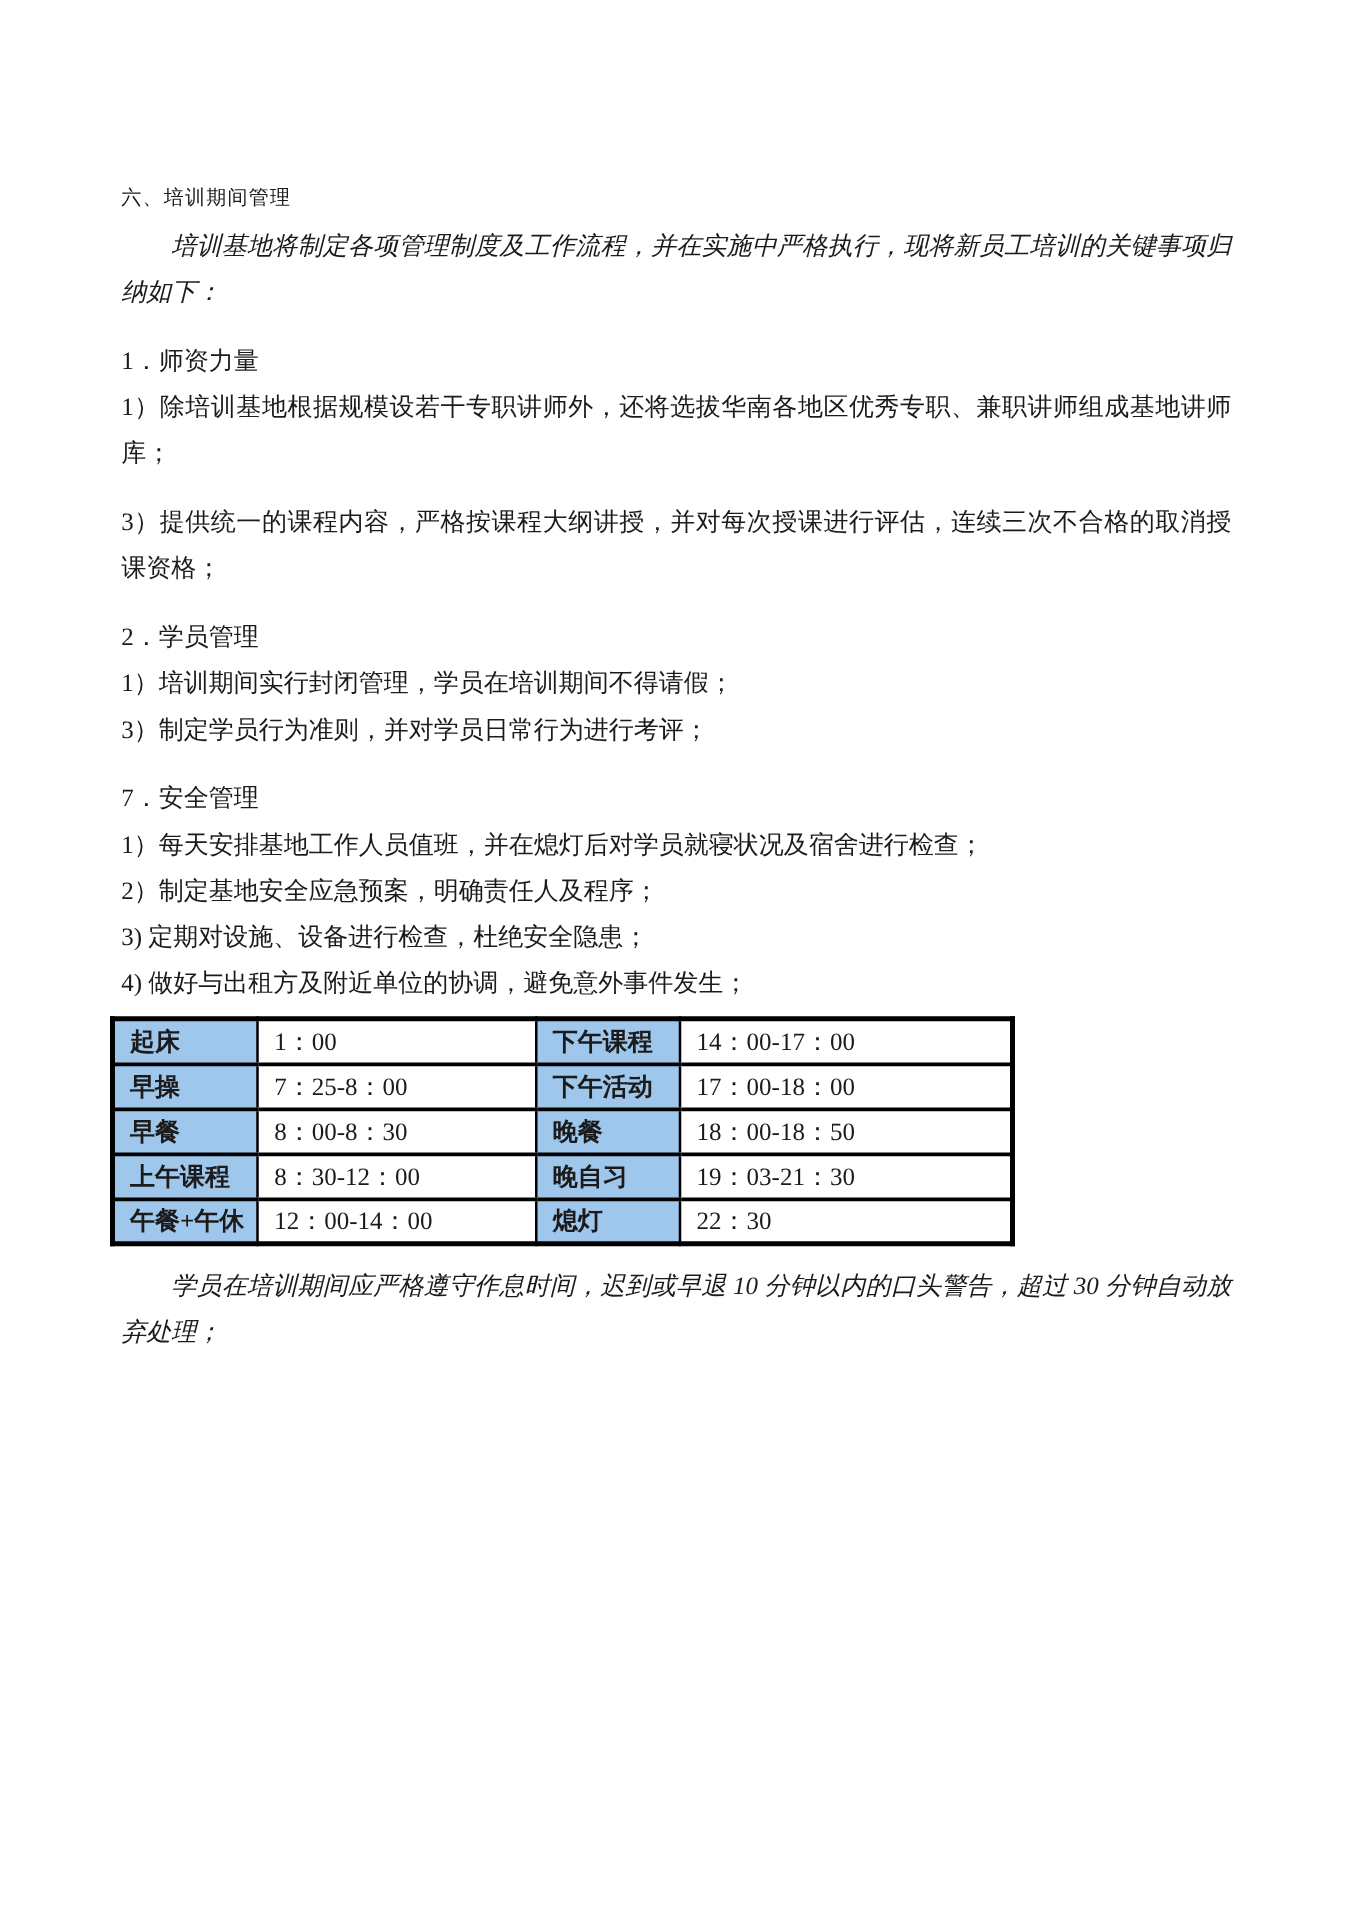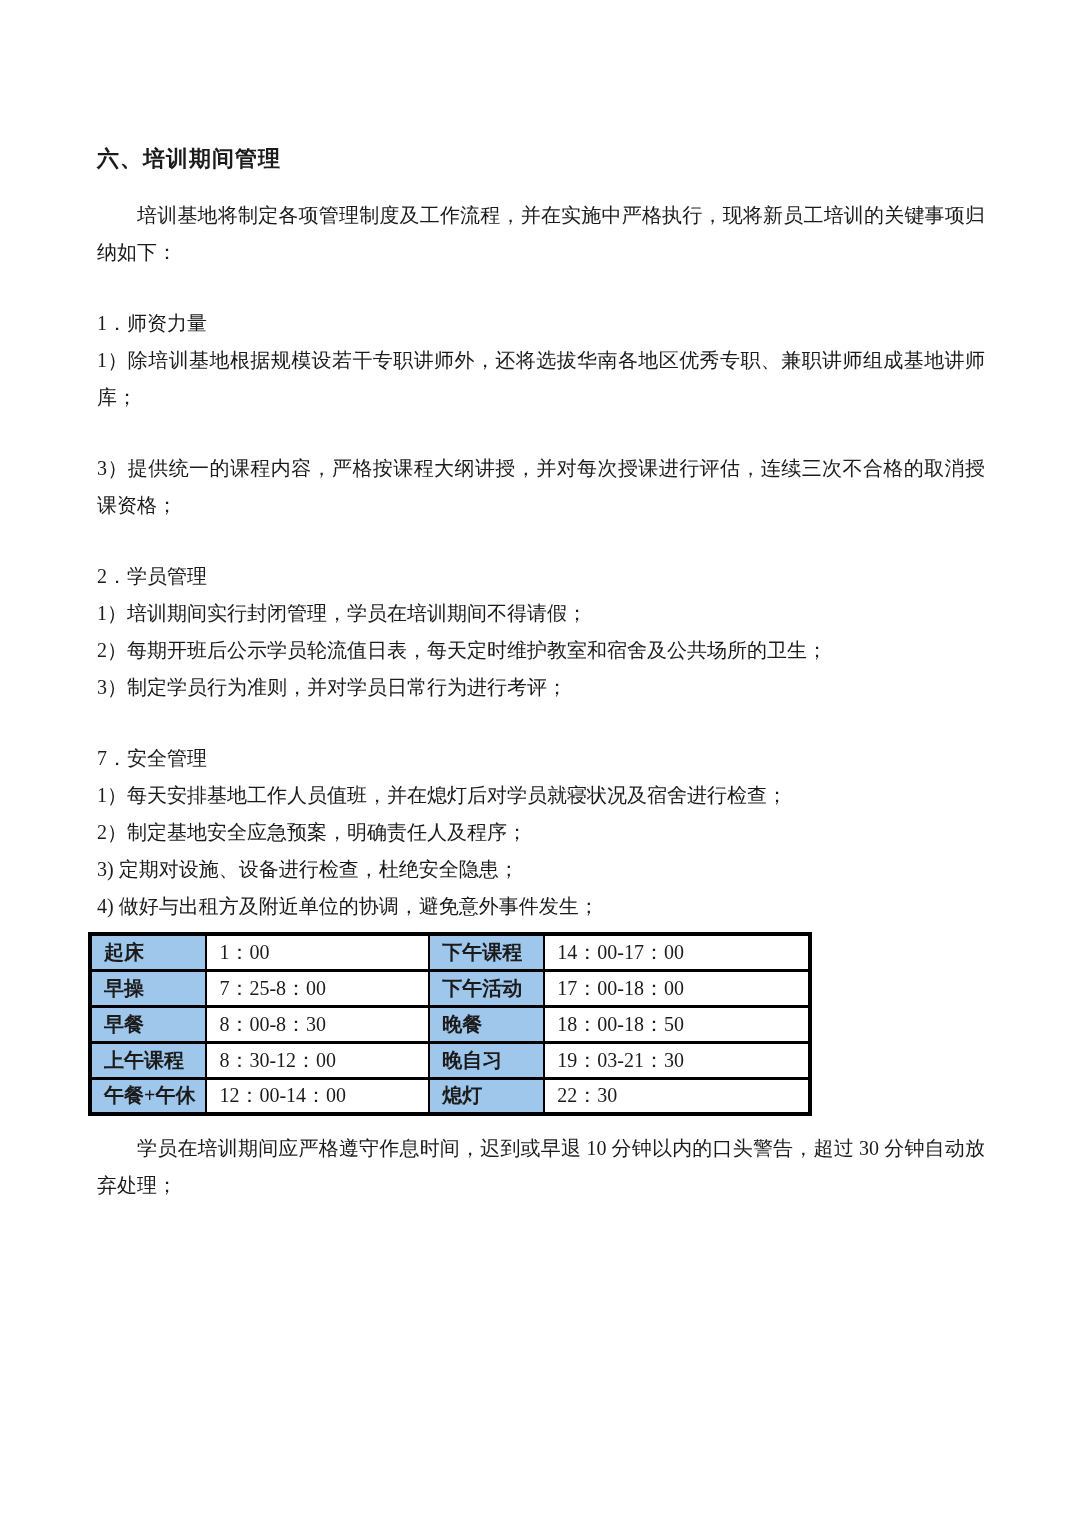--- a/index.html
+++ b/index.html
@@ -11,33 +11,33 @@
     color: #1b1b1b;
     overflow: hidden;
   }
   .page {
     width: 1080px;
     height: 1527px;
     background: #ffffff;
     padding: 143px 95px 0 97px;
   }
   .doc-title {
-    font-size: 22px;
-    font-weight: bold;
+    font-size: 16px;
+    font-weight: normal;
     line-height: 32px;
-    margin-bottom: 22px;
+    margin-bottom: 4px;
     letter-spacing: 1px;
   }
   p.body-line {
     font-size: 20px;
     line-height: 37px;
     text-align: justify;
   }
-  p.indent { text-indent: 2em; }
-  .gap { margin-top: 34px; }
+  p.indent { text-indent: 2em; font-style: italic; }
+  .gap { margin-top: 18px; }
   .sec-heading {
     font-size: 20px;
     line-height: 37px;
   }
   table.schedule {
     border-collapse: collapse;
     width: 724px;
     margin-left: -9px;
     margin-top: 7px;
     border: 4px solid #000;
@@ -71,21 +71,20 @@
   <h1 class="doc-title">六、培训期间管理</h1>
 
   <p class="body-line indent">培训基地将制定各项管理制度及工作流程，并在实施中严格执行，现将新员工培训的关键事项归纳如下：</p>
 
   <p class="body-line sec-heading gap">1．师资力量</p>
   <p class="body-line">1）除培训基地根据规模设若干专职讲师外，还将选拔华南各地区优秀专职、兼职讲师组成基地讲师库；</p>
   <p class="body-line gap">3）提供统一的课程内容，严格按课程大纲讲授，并对每次授课进行评估，连续三次不合格的取消授课资格；</p>
 
   <p class="body-line sec-heading gap">2．学员管理</p>
   <p class="body-line">1）培训期间实行封闭管理，学员在培训期间不得请假；</p>
-  <p class="body-line">2）每期开班后公示学员轮流值日表，每天定时维护教室和宿舍及公共场所的卫生；</p>
   <p class="body-line">3）制定学员行为准则，并对学员日常行为进行考评；</p>
 
   <p class="body-line sec-heading gap">7．安全管理</p>
   <p class="body-line">1）每天安排基地工作人员值班，并在熄灯后对学员就寝状况及宿舍进行检查；</p>
   <p class="body-line">2）制定基地安全应急预案，明确责任人及程序；</p>
   <p class="body-line">3) 定期对设施、设备进行检查，杜绝安全隐患；</p>
   <p class="body-line">4) 做好与出租方及附近单位的协调，避免意外事件发生；</p>
 
 
   <table class="schedule" style="--label-bg:#9FC7EC">

